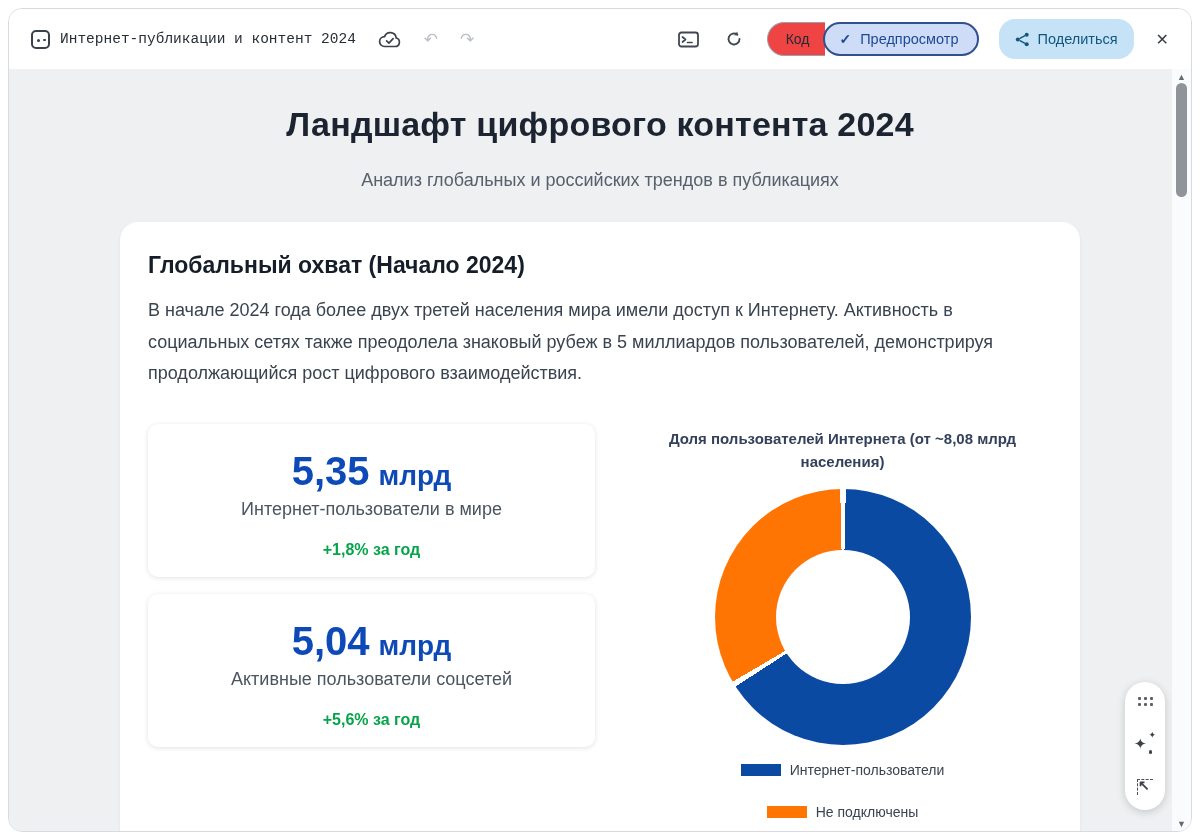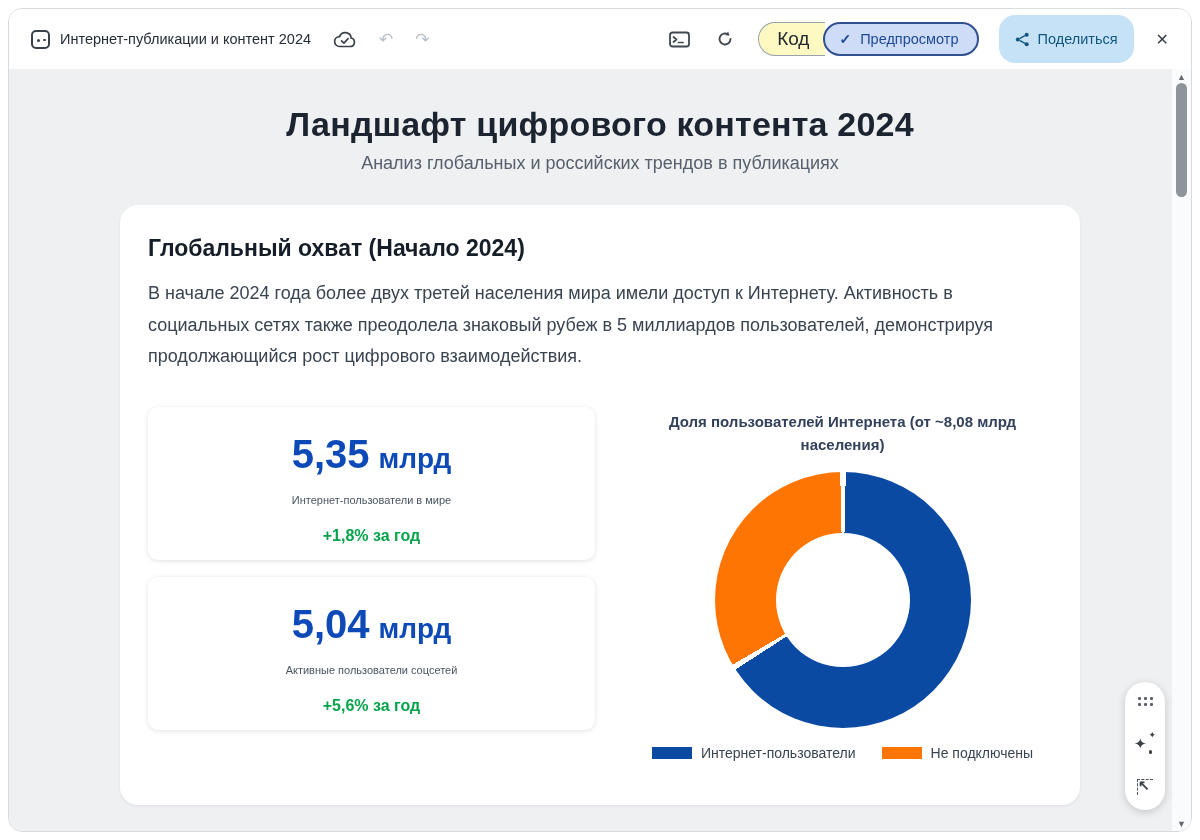--- a/index.html
+++ b/index.html
@@ -6,60 +6,60 @@
   html,body { width:1200px; height:840px; background:#fff; font-family:"Liberation Sans", sans-serif; }
   .window{ position:absolute; left:8px; top:8px; width:1184px; height:824px; background:#fff;
            border:1px solid #d7dbe0; border-radius:14px; overflow:hidden; }
 
   
   .topbar{ height:60px; background:#fff; display:flex; align-items:center; justify-content:space-between; padding:0 22px; }
   .tb-left, .tb-right{ display:flex; align-items:center; }
   .artifact-icon{ width:19px; height:19px; border:2px solid #3a414b; border-radius:5px; position:relative; flex:0 0 auto; }
   .artifact-icon i{ position:absolute; top:7px; width:3px; height:3px; border-radius:50%; background:#3a414b; }
   .artifact-icon i.d1{ left:4px; } .artifact-icon i.d2{ left:10px; width:2.5px; height:2.5px; }
-  .tb-title{ font-size:14.5px; color:#272e37; margin:0 22px 0 10px; white-space:nowrap; }
+  .tb-title{ font-size:14.5px; color:#272e37; margin:0 22px 0 10px; white-space:nowrap;font-family:Liberation Mono, monospace; }
   .tb-icon{ display:inline-flex; align-items:center; justify-content:center; cursor:pointer; }
   .undo-redo{ font-size:17px; color:#b9bfc7; margin-left:22px; line-height:1; }
   .term-icon{ margin-right:26px; }
   .refresh-icon{ margin-right:24px; }
 
   .toggle{ display:flex; align-items:stretch; height:34px; border-radius:17px; }
-  .toggle .seg-code{ display:flex; align-items:center; padding:0 16px 0 18px; background:#fef9c3;
-      border:1px solid #99a1ab; border-right:none; border-radius:17px 0 0 17px; font-size:19px; color:#232a32; cursor:pointer; }
+  .toggle .seg-code{ display:flex; align-items:center; padding:0 16px 0 18px; background:#ef4444;
+      border:1px solid #99a1ab; border-right:none; border-radius:17px 0 0 17px; font-size:14px; color:#232a32; cursor:pointer; }
   .toggle .seg-preview{ display:flex; align-items:center; gap:9px; padding:0 18px 0 14px; background:#cfdcf8;
       border:2px solid #30508f; border-radius:17px; margin-left:-2px; font-size:14.5px; color:#1c4a94; font-weight:500; cursor:pointer; }
   .toggle .seg-preview .chk{ font-size:14px; font-weight:700; }
 
-  .share-btn{ display:flex; align-items:center; gap:8px; height:48px; padding:12px 16px; margin:0 22px 0 20px;
+  .share-btn{ display:flex; align-items:center; gap:8px; height:40px; padding:12px 16px; margin:0 22px 0 20px;
       background:#c6e2f7; border-radius:16px; font-size:14.5px; color:#11567f; font-weight:500; cursor:pointer; }
   .close-x{ font-size:16px; color:#3a4047; cursor:pointer; }
 
   
   .viewport{ position:relative; height:763px; background:#eef0f2; overflow:hidden; }
   .page{ width:960px; margin:0 auto; padding-top:36px; }
   .page-title{ text-align:center; font-size:34px; font-weight:700; color:#1b2430; letter-spacing:.2px; }
-  .page-subtitle{ text-align:center; font-size:18px; color:#57606c; margin-top:9px; }
+  .page-subtitle{ text-align:center; font-size:18px; color:#57606c; margin-top:26px; }
 
   .card{ background:#fff; border-radius:18px; box-shadow:0 1px 3px rgba(20,30,50,.07); margin-top:31px; padding:30px 28px 44px; }
   .card h2{ font-size:23px; font-weight:700; color:#151d28; }
   .card .para{ font-size:18px; line-height:1.75; color:#3a4450; margin-top:16px; max-width:915px; }
 
   .grid{ display:flex; margin-top:34px; gap:38px; }
   .col-stats{ width:447px; display:flex; flex-direction:column; gap:17px; flex:0 0 auto; }
   .stat-card{ background:#fff; border-radius:10px; box-shadow:0 1px 5px rgba(20,30,50,.13); text-align:center; padding:27px 18px 24px; height:153px; }
   .stat-num{ color:#0d4ab8; font-weight:700; font-size:40px; line-height:1; }
   .stat-num .unit{ font-size:28px; margin-left:9px; }
-  .stat-label{ font-size:11px; color:#4a5560; margin-top:20px; }
+  .stat-label{ font-size:18px; color:#4a5560; margin-top:8px; }
   .stat-delta{ font-size:16px; font-weight:600; color:#06a44a; margin-top:21px; }
 
   .col-chart{ flex:1; display:flex; flex-direction:column; align-items:center; }
   .chart-title{ font-size:15px; font-weight:700; color:#33415c; text-align:center; max-width:390px; line-height:1.55; margin-top:3px; }
   .donut{ width:256px; height:256px; border-radius:50%; margin-top:16px; position:relative; }
   .donut::after{ content:""; position:absolute; left:50%; top:50%; width:134px; height:134px; margin:-67px 0 0 -67px; border-radius:50%; background:#fff; }
-  .legend{ display:flex; align-items:center; justify-content:center; gap:26px; margin-top:17px; }
+  .legend{ display:flex; align-items:center; justify-content:center; gap:26px; margin-top:17px;flex-direction:column; }
   .legend-item{ display:flex; align-items:center; gap:9px; }
   .legend-swatch{ width:40px; height:12px; display:inline-block; }
   .legend-label{ font-size:14px; color:#3a4450; }
 
   
   .scrollbar{ position:absolute; top:0; right:0; bottom:0; width:20px; background:#fafbfc; border-left:1px solid #eef0f1; }
   .scroll-arrow{ position:absolute; left:0; width:100%; text-align:center; font-size:9px; color:#63696f; cursor:pointer; }
   .scroll-arrow.up{ top:3px; } .scroll-arrow.down{ bottom:3px; }
   .scroll-thumb{ position:absolute; left:4px; top:14px; width:11px; height:114px; border-radius:6px; background:#8f949a; cursor:pointer; }
 

